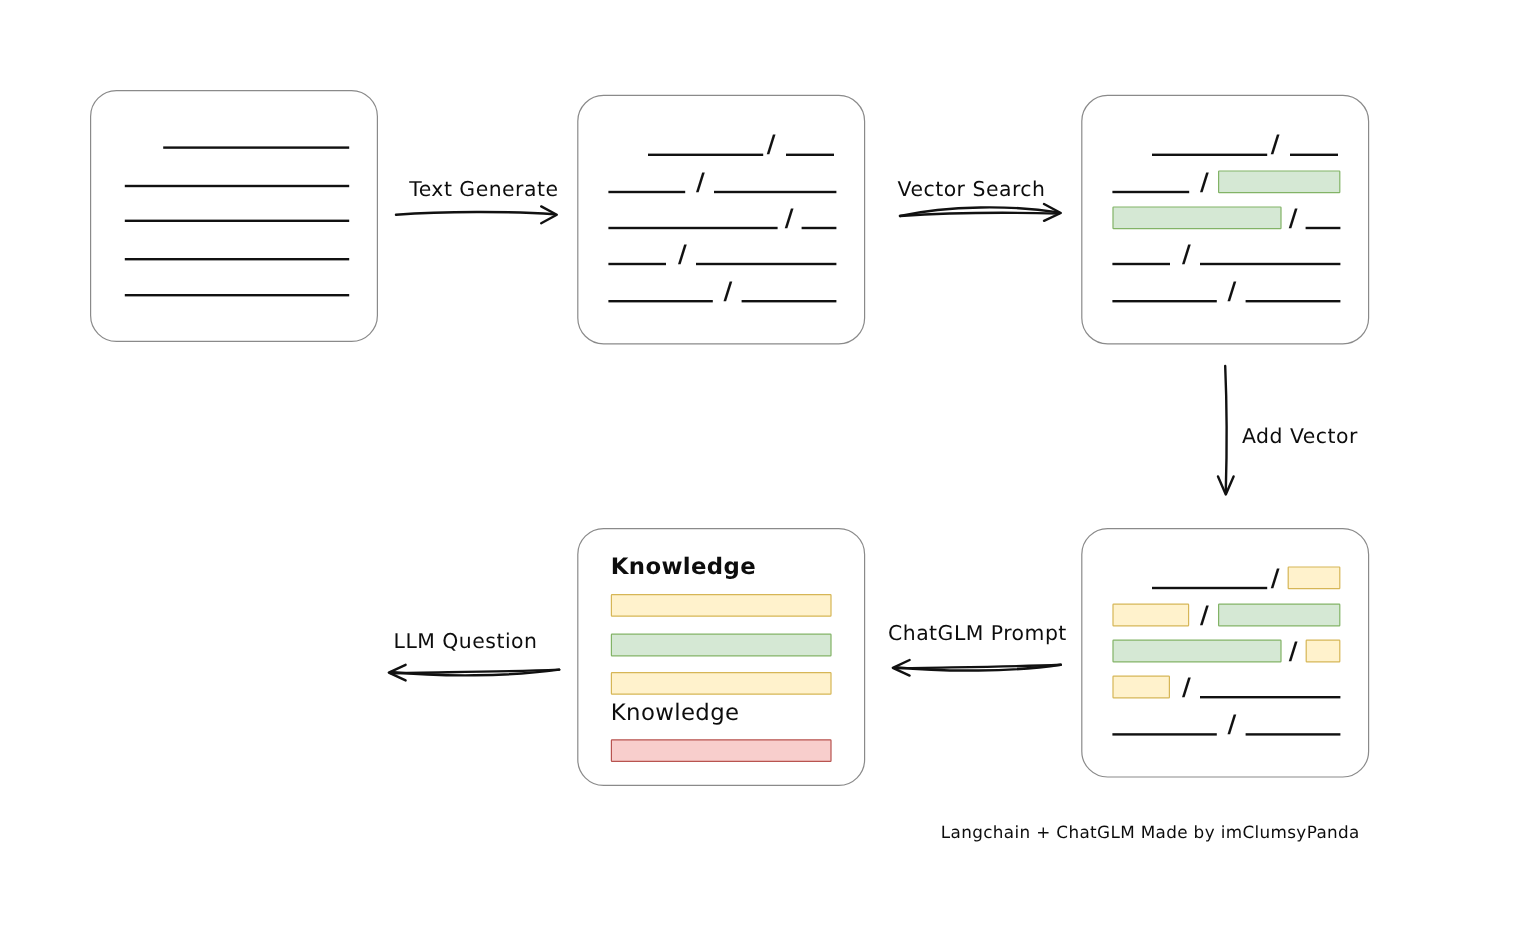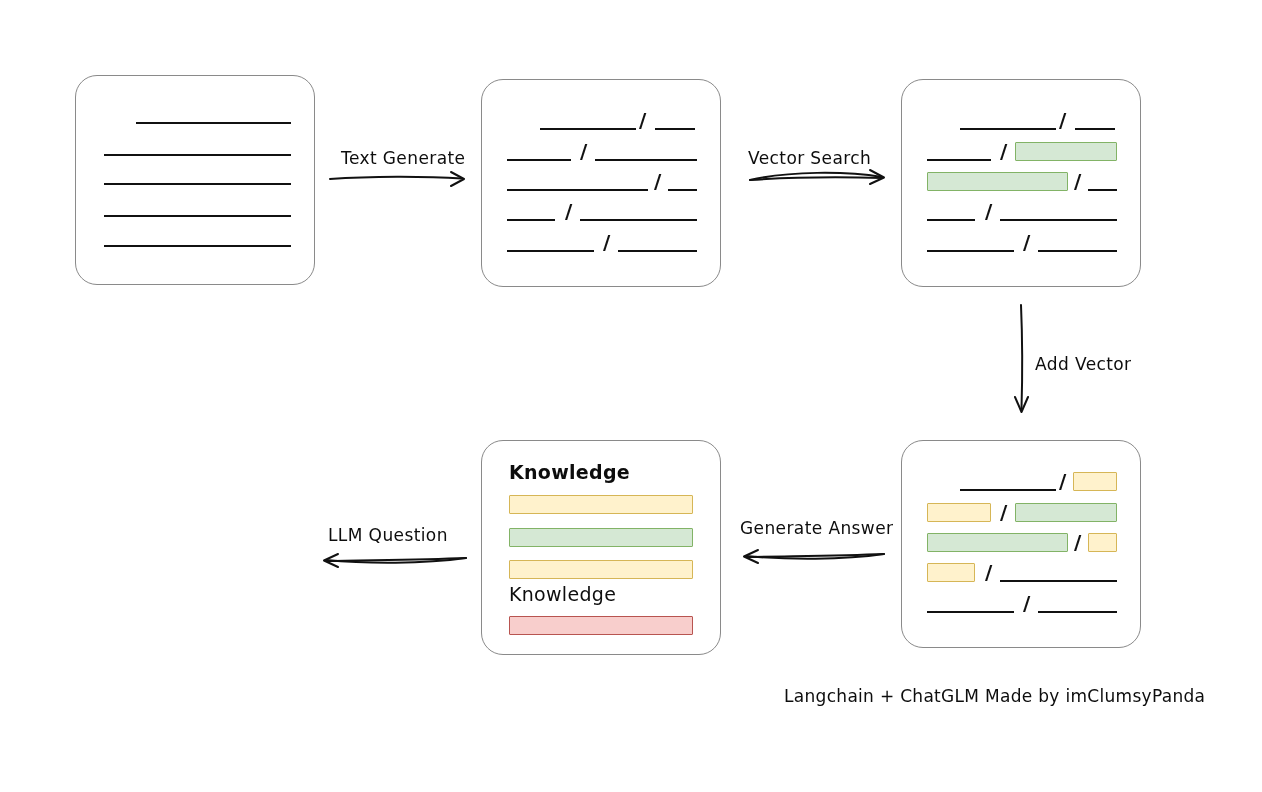--- a/index.html
+++ b/index.html
@@ -72,21 +72,21 @@
     position: absolute;
     font-family: "DejaVu Sans", sans-serif;
     font-size: 19px;
     letter-spacing: 0.3px;
     color: #0d0d0d;
     white-space: nowrap;
   }
   .caption {
     position: absolute;
     font-family: "DejaVu Sans", sans-serif;
-    font-size: 17px;
+    font-size: 14px;
     letter-spacing: 0.3px;
     color: #0d0d0d;
     white-space: nowrap;
   }
 
   .arrow-svg {
     position: absolute;
     overflow: visible;
   }
   .arrow-svg path {
@@ -195,21 +195,21 @@
 
     <div class="chunk yellow" style="left:25px; top:122px; width:48px; height:19px;"></div>
     <span class="slash" style="left:83px; top:141px;">/</span>
     <div class="seg" style="left:98px; top:139px; width:117px;"></div>
 
     <div class="seg" style="left:25px; top:170px; width:87px;"></div>
     <span class="slash" style="left:121px; top:172px;">/</span>
     <div class="seg" style="left:136px; top:170px; width:79px;"></div>
   </div>
 
-  <div class="label" style="left:740px; top:518px;">Generate Answer</div>
+  <div class="label" style="left:740px; top:518px;">ChatGLM Prompt</div>
   <svg class="arrow-svg" style="left:738px; top:546px;" width="146" height="22" viewBox="0 0 146 22">
     <path d="M146,8 C105,14 50,14 8,10"></path>
     <path d="M146,8 C100,10 50,10 8,11"></path>
     <path class="head" d="M20,4 L6,10.5 L20,17"></path>
   </svg>
 
   <div class="doc-box" style="left:481px; top:440px; width:240px; height:215px;">
     <div class="box-title" style="left:27px; top:20px;font-weight:bold;">Knowledge</div>
     <div class="chunk yellow" style="left:27px; top:54px; width:184px; height:19px;"></div>
     <div class="chunk green" style="left:27px; top:87px; width:184px; height:19px;"></div>

